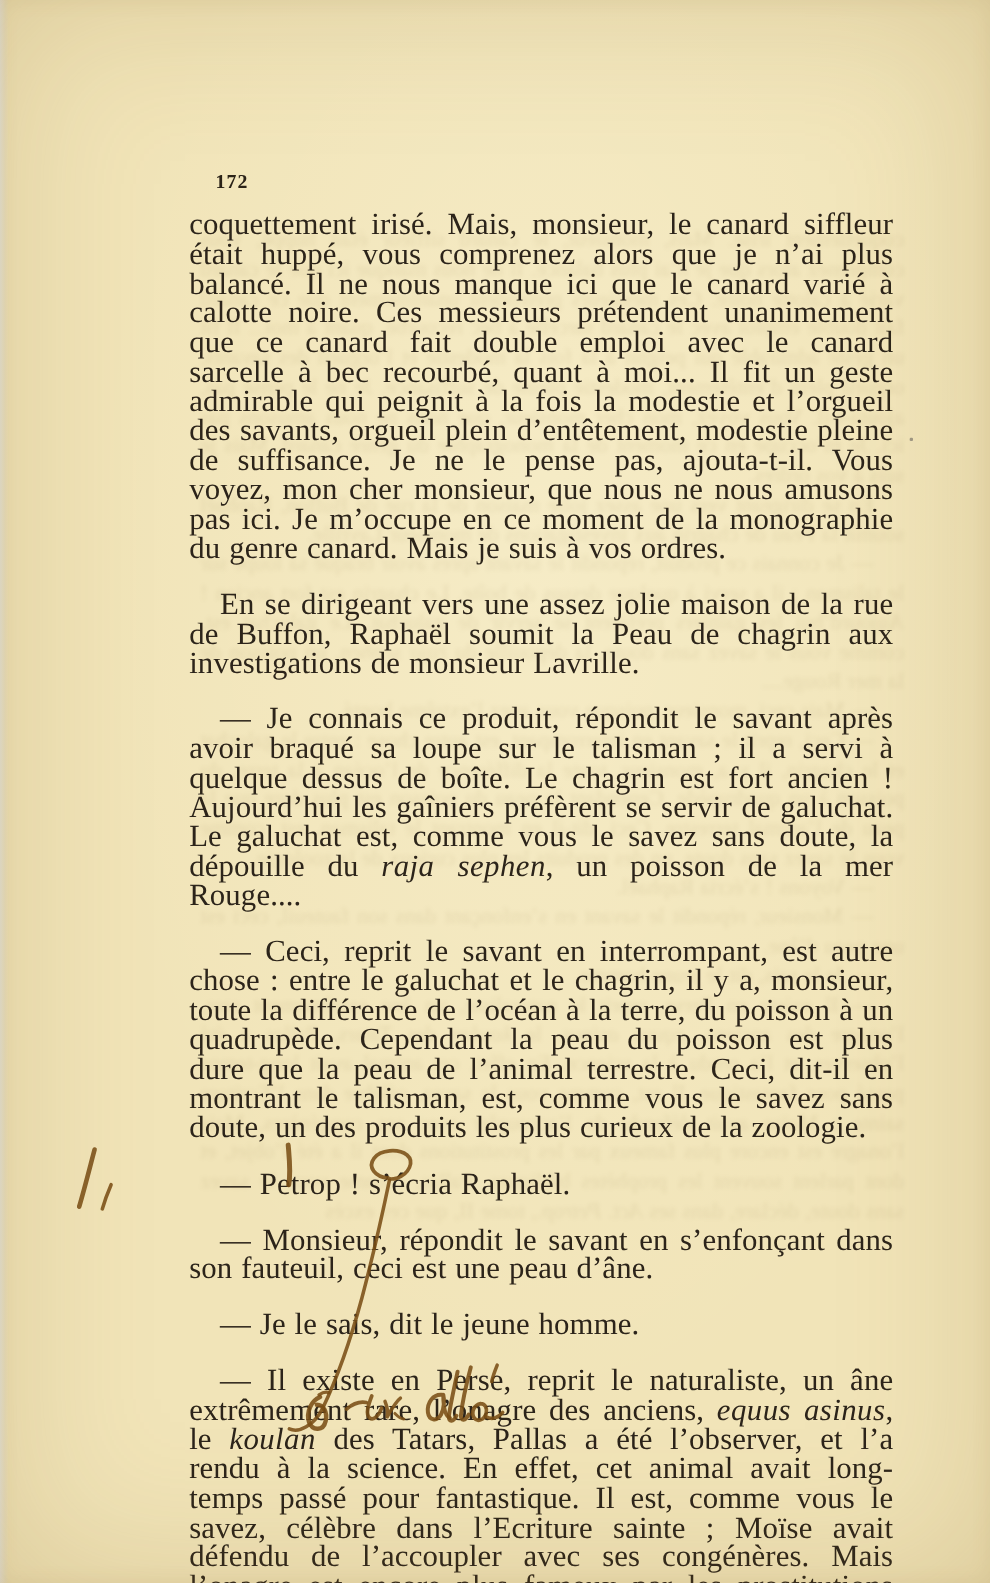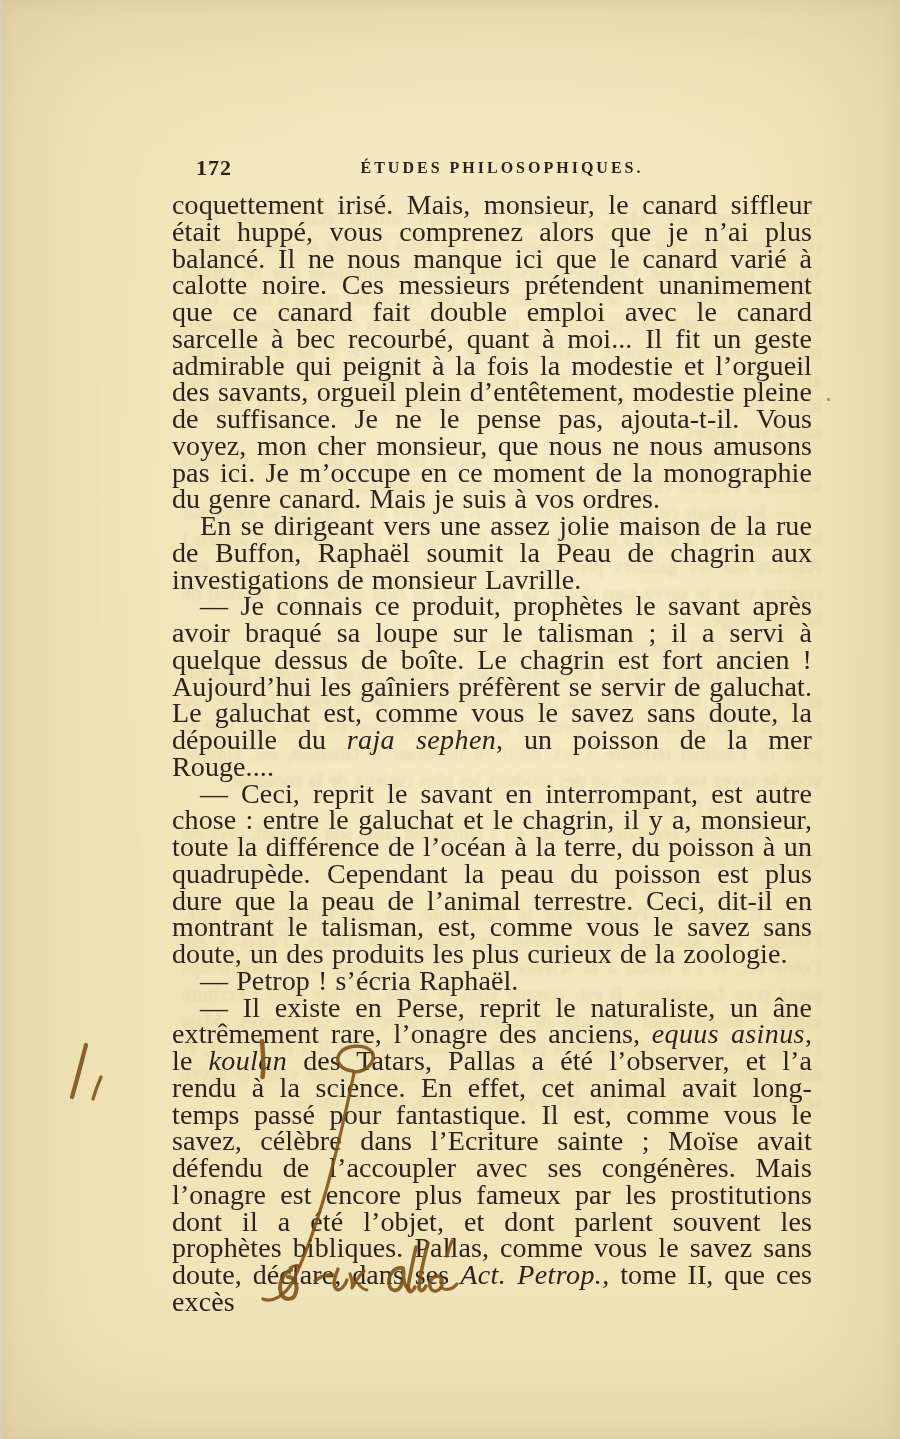--- a/index.html
+++ b/index.html
@@ -19,40 +19,40 @@
     background: linear-gradient(90deg, #ebe8dc 0%, #ece3c2 60%, rgba(236,227,194,0) 100%);
   }
 
   .vignette {
     position: absolute; inset: 0; pointer-events: none;
     box-shadow: inset 0 0 140px rgba(139,108,46,0.22), inset 0 0 18px rgba(139,108,46,0.10);
   }
 
   .folio {
     position: absolute; left: 196px; top: 155px;
-    font-size: 22px; font-weight: bold; letter-spacing: 1px;
+    font-size: 18px; font-weight: bold; letter-spacing: 1px;
     color: #2b2318;
   }
   .running-title {
     position: absolute; left: 182px; top: 159px; width: 640px;
     text-align: center;
     font-size: 16px; font-weight: bold; letter-spacing: 3px;
     color: #2b2318;
   }
 
   .text-block {
     position: absolute; left: 172px; top: 192px; width: 640px;
     font-size: 28px; line-height: 26.75px;
     text-align: justify;
     color: #2c241a;
     word-spacing: 1px;
     letter-spacing: 0.1px;
   }
   .text-block p { margin: 0; }
-  .text-block p.indent { text-indent: 28px; }
+  .text-block p.indent { text-indent: 28px; margin-top: 24px; }
   .text-block em { letter-spacing: 0.4px; }
 
   
   .ghost {
     position: absolute; left: 182px; top: 205px; width: 640px;
     font-size: 20px; line-height: 26.75px;
     text-align: justify;
     color: #8d7a48;
     word-spacing: 1px;
     transform: scaleX(-1);
@@ -83,40 +83,41 @@
 </style>
 </head>
 <body>
 
 <div class="page">
 
   <div class="scan-edge"></div>
 
   <div class="folio">172</div>
 
-  <div class="running-title">ÉTUDES PHILOSOPHIQUES.</div>
 
   <div class="ghost" id="ghost-block" aria-hidden="true">
       <p><span>coquettement irisé. Mais, monsieur, le canard siffleur était huppé, vous comprenez alors que je n’ai plus balancé. Il ne nous manque ici que le canard varié à calotte noire. Ces messieurs prétendent unanimement que ce canard fait double emploi avec le canard sarcelle à bec recourbé, quant à moi... Il fit un geste admirable qui peignit à la fois la modestie et l’orgueil des savants, orgueil plein d’entêtement, modestie pleine de suffisance. Je ne le pense pas, ajouta-t-il. Vous voyez, mon cher monsieur, que nous ne nous amusons pas ici. Je m’occupe en ce moment de la monographie du genre canard. Mais je suis à vos ordres.</span></p>
       <p class="indent"><span>En se dirigeant vers une assez jolie maison de la rue de Buffon, Raphaël soumit la Peau de chagrin aux investigations de monsieur Lavrille.</span></p>
       <p class="indent"><span>— Je connais ce produit, répondit le savant après avoir braqué sa loupe sur le talisman ; il a servi à quelque dessus de boîte. Le chagrin est fort ancien ! Aujourd’hui les gaîniers préfèrent se servir de galuchat. Le galuchat est, comme vous le savez sans doute, la dépouille du </span><em>raja sephen</em><span>, un poisson de la mer Rouge....</span></p>
       <p class="indent"><span>— Mais ceci, monsieur, puisque vous avez l’extrême bonté...</span></p>
       <p class="indent"><span>— Ceci, reprit le savant en interrompant, est autre chose : entre le galuchat et le chagrin, il y a, monsieur, toute la différence de l’océan à la terre, du poisson à un quadrupède. Cependant la peau du poisson est plus dure que la peau de l’animal terrestre. Ceci, dit-il en montrant le talisman, est, comme vous le savez sans doute, un des produits les plus curieux de la zoologie.</span></p>
       <p class="indent"><span>— Voyons ! s’écria Raphaël.</span></p>
       <p class="indent"><span>— Monsieur, répondit le savant en s’enfonçant dans son fauteuil, ceci est une peau d’âne.</span></p>
       <p class="indent"><span>— Je le sais, dit le jeune homme.</span></p>
       <p class="indent"><span>— Il existe en Perse, reprit le naturaliste, un âne extrêmement rare, l’onagre des anciens, </span><em>equus asinus</em><span>, le </span><em>koulan</em><span> des Tatars, Pallas a été l’observer, et l’a rendu à la science. En effet, cet animal avait long-temps passé pour fantastique. Il est, comme vous le savez, célèbre dans l’Ecriture sainte ; Moïse avait défendu de l’accoupler avec ses congénères. Mais l’onagre est encore plus fameux par les prostitutions dont il a été l’objet, et dont parlent souvent les prophètes bibliques. Pallas, comme vous le savez sans doute, déclare, dans ses </span><em>Act. Petrop.</em><span>, tome II, que ces excès</span></p>
     </div>
 
   <div class="text-block" id="text-block">
       <p><span>coquettement irisé. Mais, monsieur, le canard siffleur était huppé, vous comprenez alors que je n’ai plus balancé. Il ne nous manque ici que le canard varié à calotte noire. Ces messieurs prétendent unanimement que ce canard fait double emploi avec le canard sarcelle à bec recourbé, quant à moi... Il fit un geste admirable qui peignit à la fois la modestie et l’orgueil des savants, orgueil plein d’entêtement, modestie pleine de suffisance. Je ne le pense pas, ajouta-t-il. Vous voyez, mon cher monsieur, que nous ne nous amusons pas ici. Je m’occupe en ce moment de la monographie du genre canard. Mais je suis à vos ordres.</span></p>
       <p class="indent"><span>En se dirigeant vers une assez jolie maison de la rue de Buffon, Raphaël soumit la Peau de chagrin aux investigations de monsieur Lavrille.</span></p>
-      <p class="indent"><span>— Je connais ce produit, prophètes le savant après avoir braqué sa loupe sur le talisman ; il a servi à quelque dessus de boîte. Le chagrin est fort ancien ! Aujourd’hui les gaîniers préfèrent se servir de galuchat. Le galuchat est, comme vous le savez sans doute, la dépouille du </span><em>raja sephen</em><span>, un poisson de la mer Rouge....</span></p>
+      <p class="indent"><span>— Je connais ce produit, répondit le savant après avoir braqué sa loupe sur le talisman ; il a servi à quelque dessus de boîte. Le chagrin est fort ancien ! Aujourd’hui les gaîniers préfèrent se servir de galuchat. Le galuchat est, comme vous le savez sans doute, la dépouille du </span><em>raja sephen</em><span>, un poisson de la mer Rouge....</span></p>
       <p class="indent"><span>— Ceci, reprit le savant en interrompant, est autre chose : entre le galuchat et le chagrin, il y a, monsieur, toute la différence de l’océan à la terre, du poisson à un quadrupède. Cependant la peau du poisson est plus dure que la peau de l’animal terrestre. Ceci, dit-il en montrant le talisman, est, comme vous le savez sans doute, un des produits les plus curieux de la zoologie.</span></p>
       <p class="indent"><span>— Petrop ! s’écria Raphaël.</span></p>
+      <p class="indent"><span>— Monsieur, répondit le savant en s’enfonçant dans son fauteuil, ceci est une peau d’âne.</span></p>
+      <p class="indent"><span>— Je le sais, dit le jeune homme.</span></p>
       <p class="indent"><span>— Il existe en Perse, reprit le naturaliste, un âne extrêmement rare, l’onagre des anciens, </span><em>equus asinus</em><span>, le </span><em>koulan</em><span> des Tatars, Pallas a été l’observer, et l’a rendu à la science. En effet, cet animal avait long-temps passé pour fantastique. Il est, comme vous le savez, célèbre dans l’Ecriture sainte ; Moïse avait défendu de l’accoupler avec ses congénères. Mais l’onagre est encore plus fameux par les prostitutions dont il a été l’objet, et dont parlent souvent les prophètes bibliques. Pallas, comme vous le savez sans doute, déclare, dans ses </span><em>Act. Petrop.</em><span>, tome II, que ces excès</span></p>
     </div>
 
   <svg class="ink" viewBox="0 0 900 1439">
 
     <g>
       <path d="M86 1045 C82 1060 77 1080 72 1097" stroke-width="4.2"></path>
       <path d="M101 1077 C98 1084 95 1092 93 1099" stroke-width="3.2"></path>
     </g>
 

